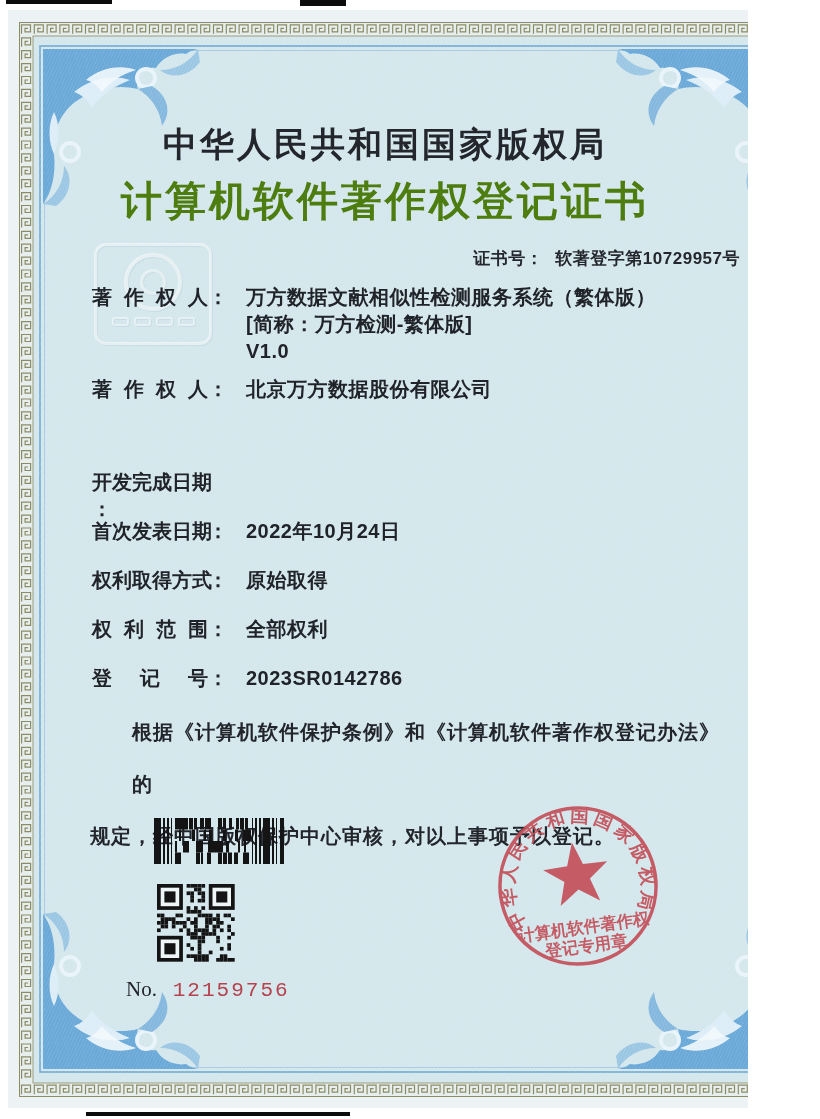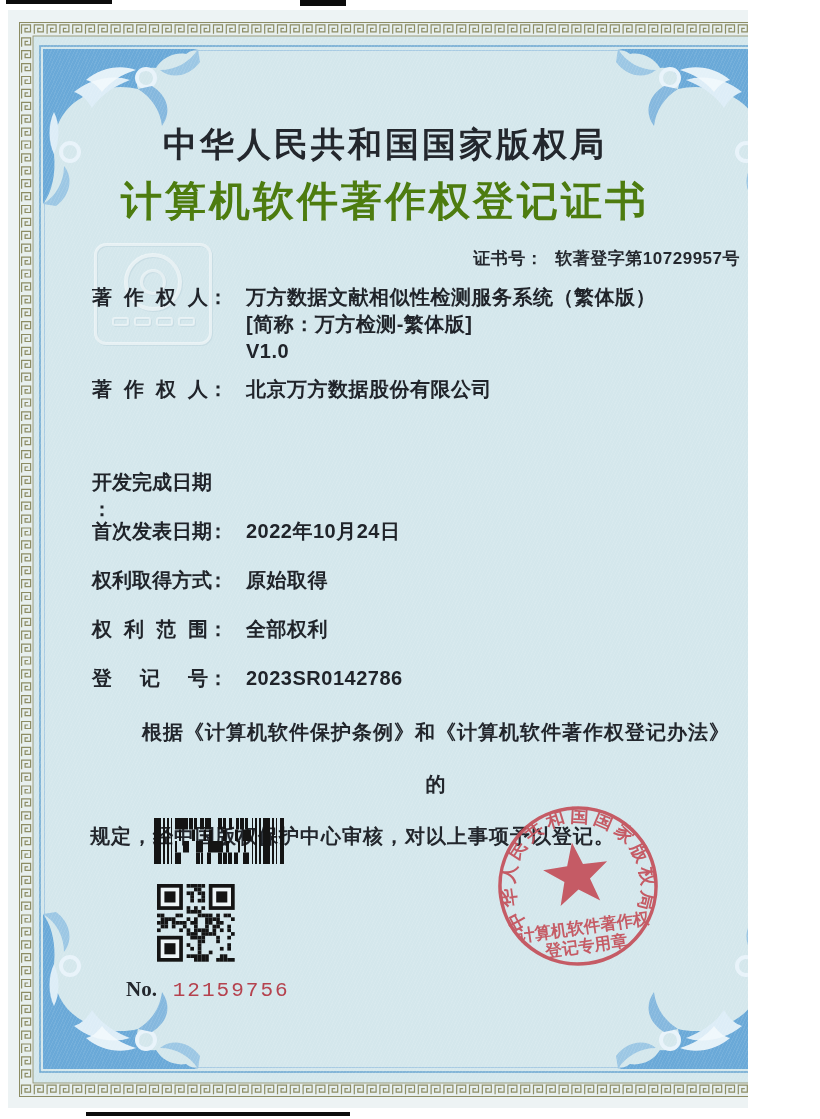--- a/index.html
+++ b/index.html
@@ -50,25 +50,25 @@
   .lbl { display:inline-block; width:116px; text-align:justify; text-align-last:justify; white-space:nowrap; }
   .colon { display:inline-block; }
   .val { margin-left:18px; letter-spacing:.5px; }
   .val .line { display:block; line-height:27px; }
   .r0{top:284px;} .r1{top:376px;} .r2{top:469px;flex-direction:column;} .r3{top:518px;} .r4{top:567px;} .r5{top:616px;} .r6{top:665px;}
 
   .statement {
     position:absolute; left:90px; top:706px; width:650px;
     font-size:20px; font-weight:bold; letter-spacing:1px; line-height:52px; color:#22262c;
   }
-  .statement .l1 { display:block; padding-left:42px;text-align:center; }
+  .statement .l1 { display:block; padding-left:42px; }
   .statement .l2 { display:block; }
 
   .serial { position:absolute; left:126px; top:977px; font-size:21px; }
-  .serial .no { font-family:"Liberation Serif","DejaVu Serif",serif; font-weight:bold; color:#23272d; }
+  .serial .no { font-family:"Liberation Serif","DejaVu Serif",serif; font-weight:normal; color:#23272d; }
   .serial .num { font-family:"Liberation Mono","DejaVu Sans Mono",monospace; color:#b5424e; letter-spacing:2px; margin-left:10px; font-size:21px; }
 
   .issue-date { position:absolute; left:498px; top:976px; font-size:22px; font-weight:bold; letter-spacing:1px; color:#1f2328; }
 
   #barcode { position:absolute; left:154px; top:817px; z-index:4; }
   #qrcode  { position:absolute; left:157px; top:884px; z-index:4; }
   #seal    { position:absolute; left:468px; top:781px; z-index:6; opacity:.92; }
 
   .artifact { position:absolute; background:#0c0c0c; z-index:8; }
 </style>

